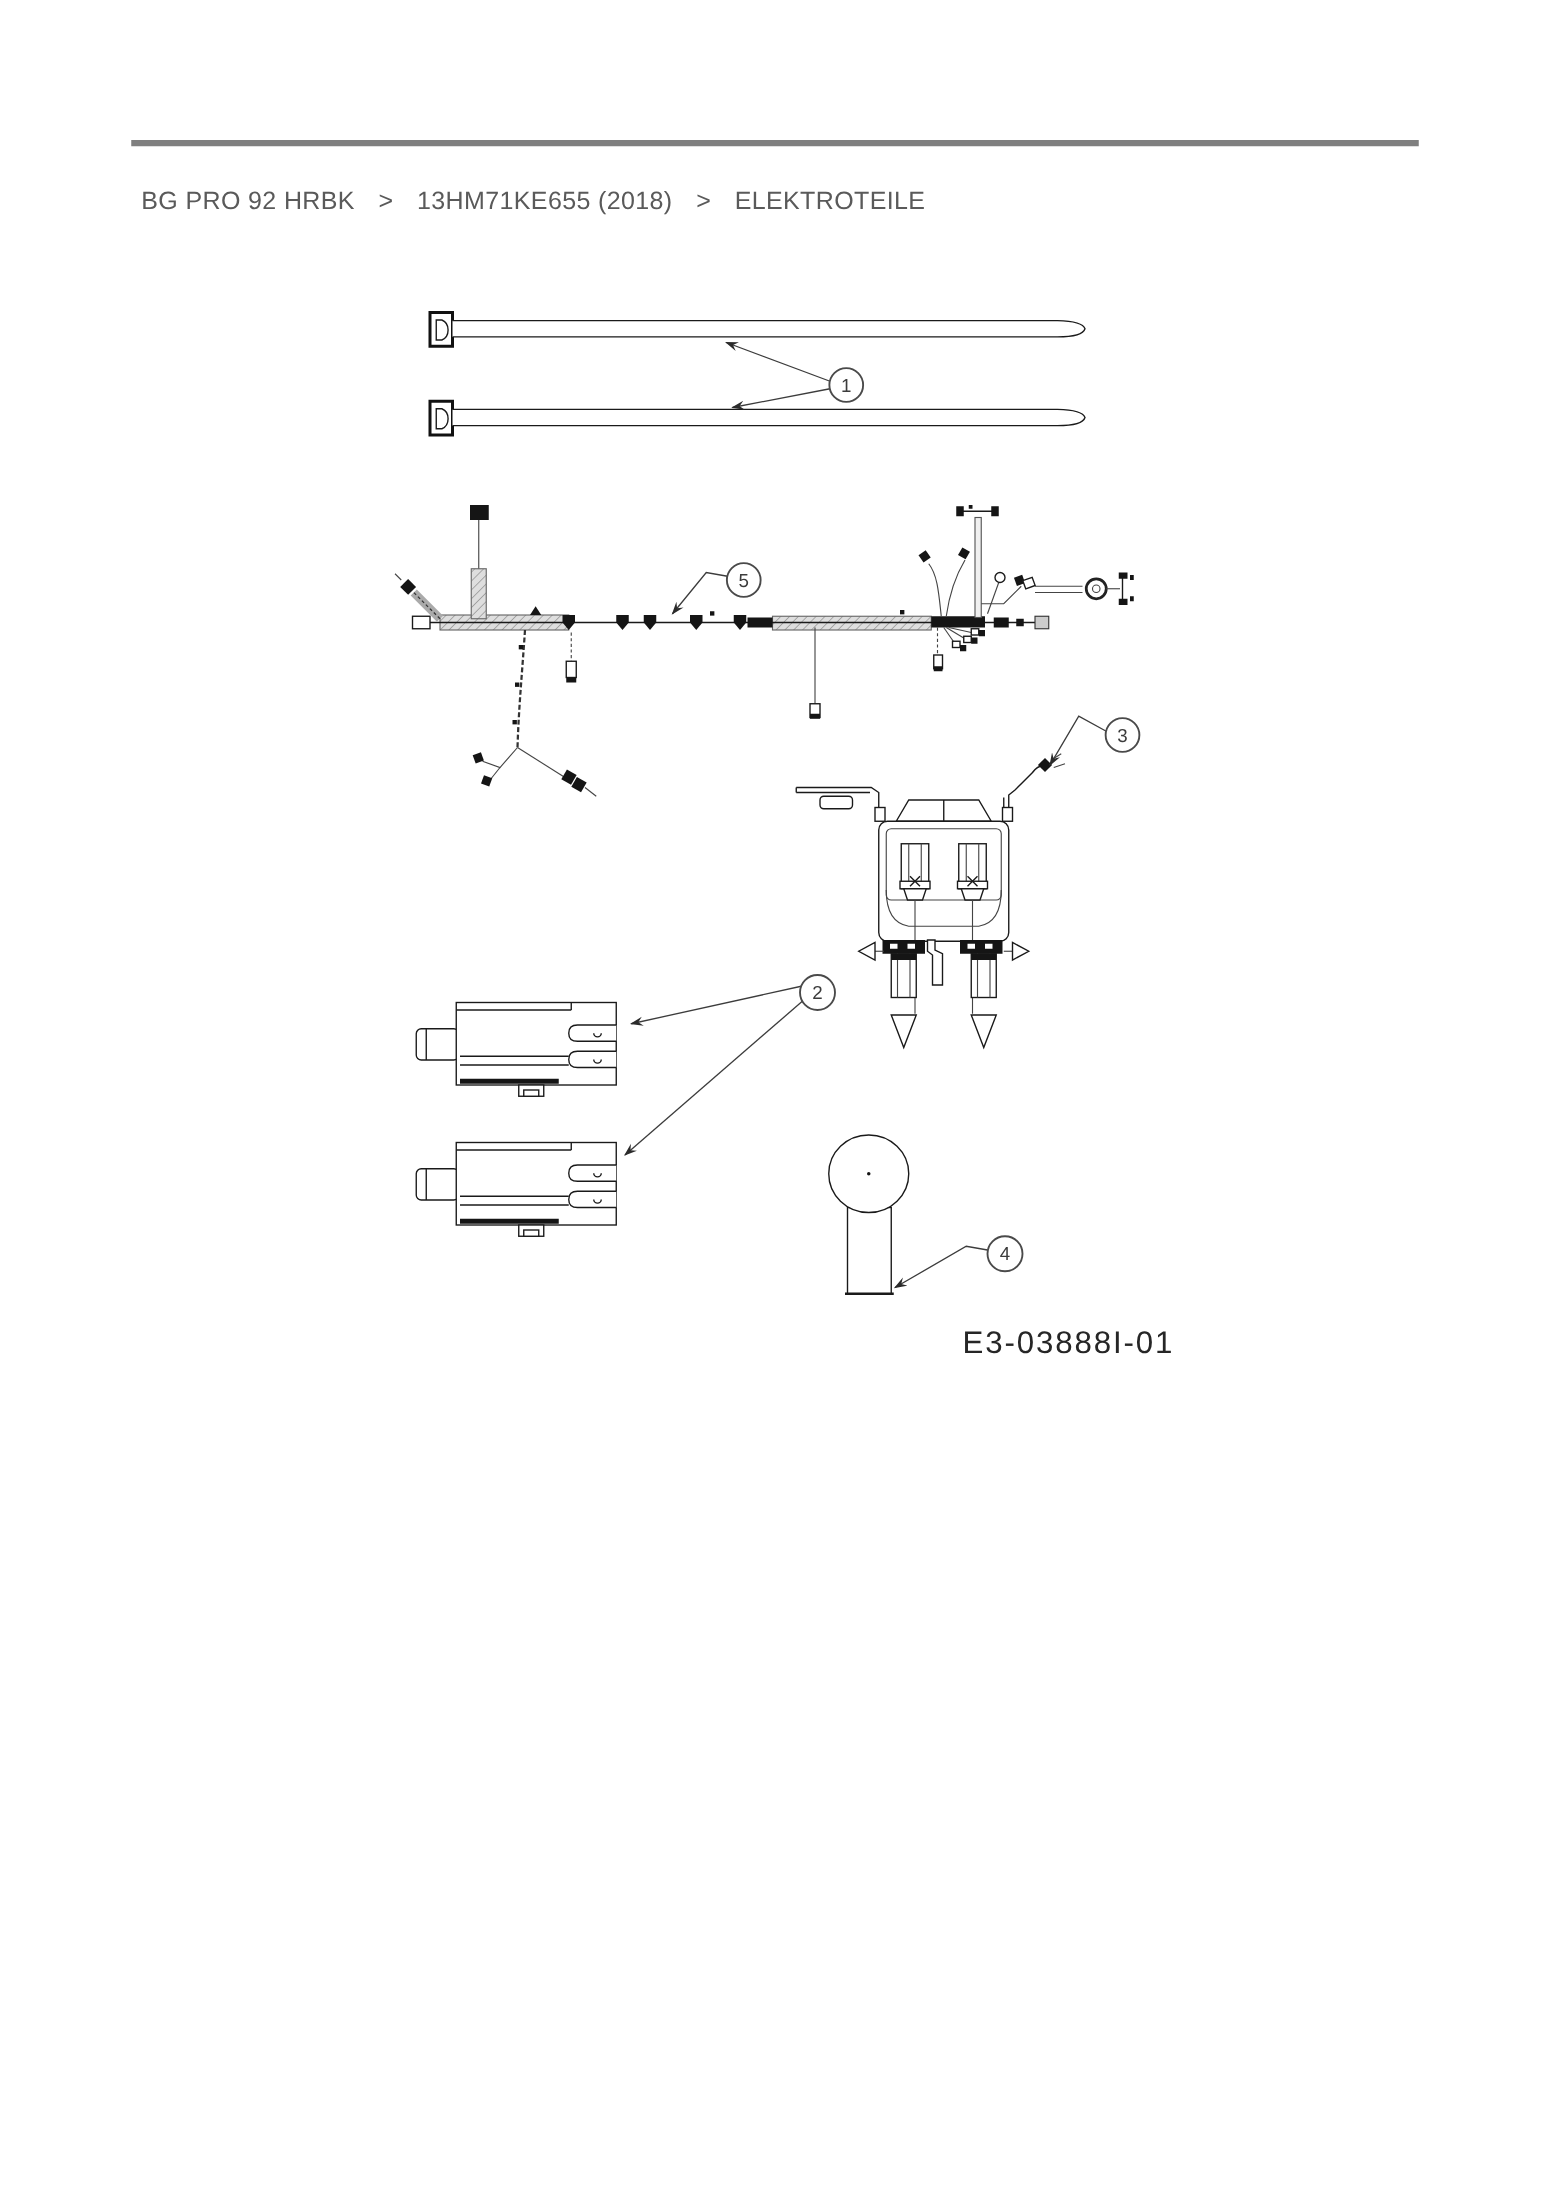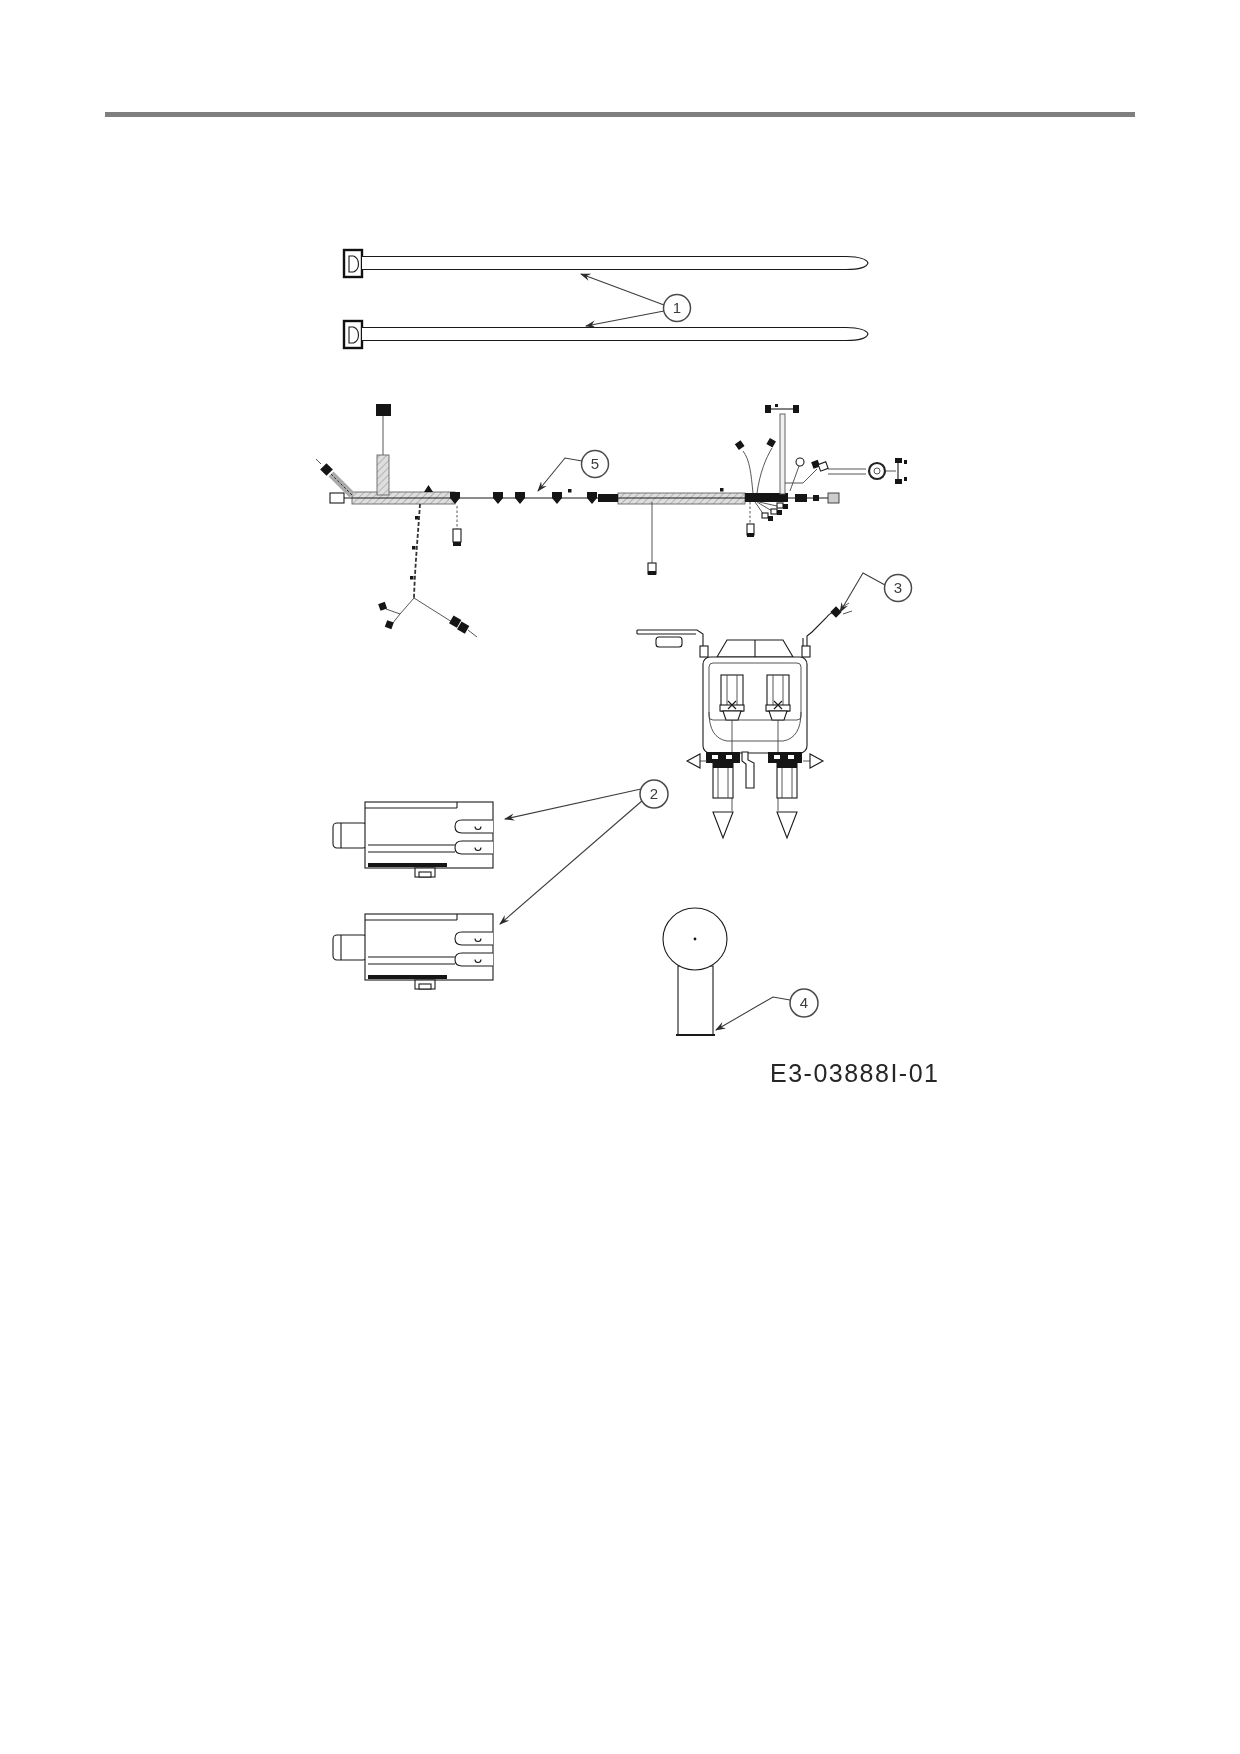--- a/index.html
+++ b/index.html
@@ -24,20 +24,27 @@
   .code-text{font-family:"Liberation Sans",sans-serif;font-size:25px;fill:#262626;
              letter-spacing:1.5px;}
 </style>
 </head>
 <body>
 
 <div class="page">
 
   <div class="top-rule"></div>
 
+  <nav class="breadcrumb">
+    <span>BG PRO 92 HRBK</span>
+    <span class="sep">&gt;</span>
+    <span>13HM71KE655 (2018)</span>
+    <span class="sep">&gt;</span>
+    <span>ELEKTROTEILE</span>
+  </nav>
 
   <svg class="diagram-svg" width="690" height="930" viewBox="270 180 690 930">
     <defs>
       <pattern id="hatch" width="5" height="5" patternUnits="userSpaceOnUse" patternTransform="rotate(45)">
         <rect width="5" height="5" fill="#dedede"></rect>
         <line x1="0" y1="0" x2="0" y2="5" stroke="#969696" stroke-width="1.2"></line>
       </pattern>
       <marker id="arrow" viewBox="0 0 10 8" refX="9" refY="4" markerWidth="10" markerHeight="8" orient="auto">
         <path d="M10 4 L0 .5 L3.5 4 L0 7.5 Z" fill="#2b2b2b"></path>
       </marker>

